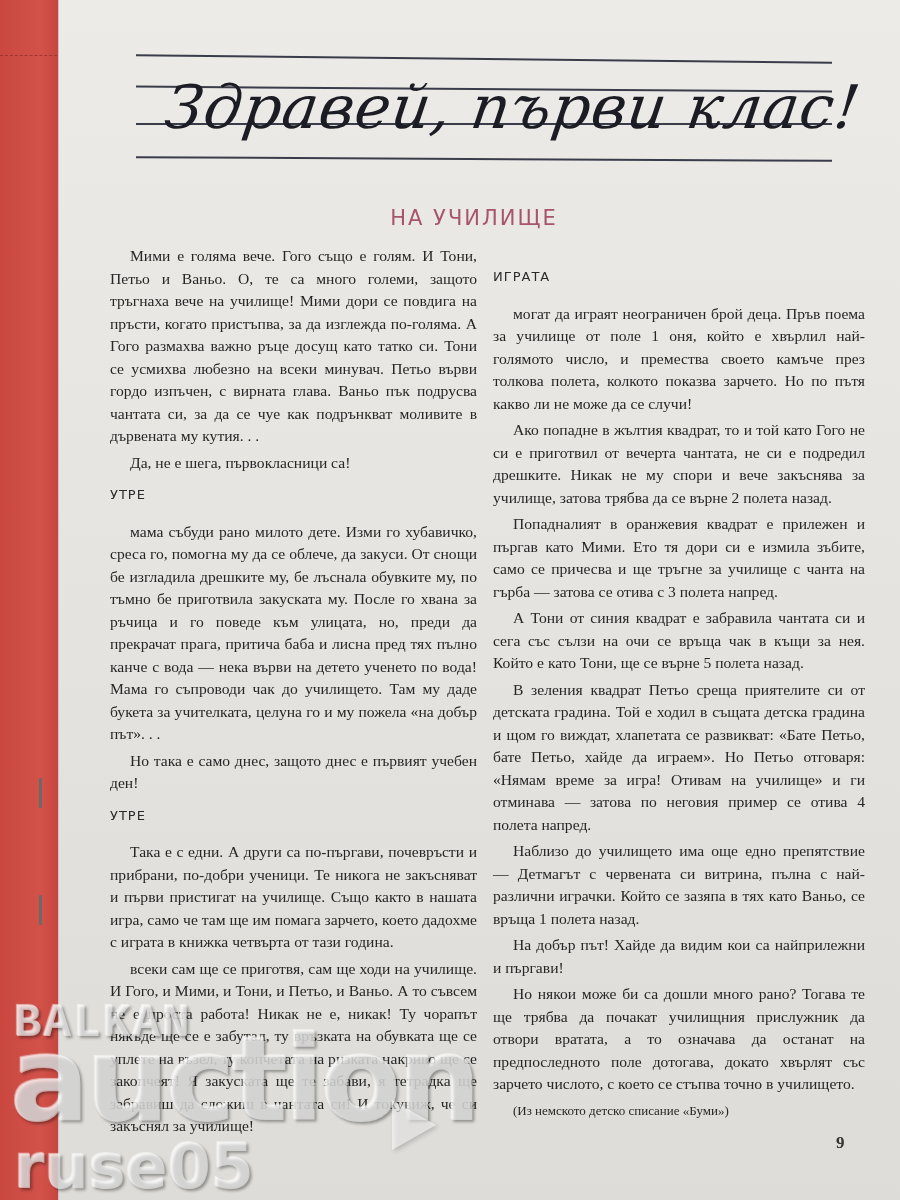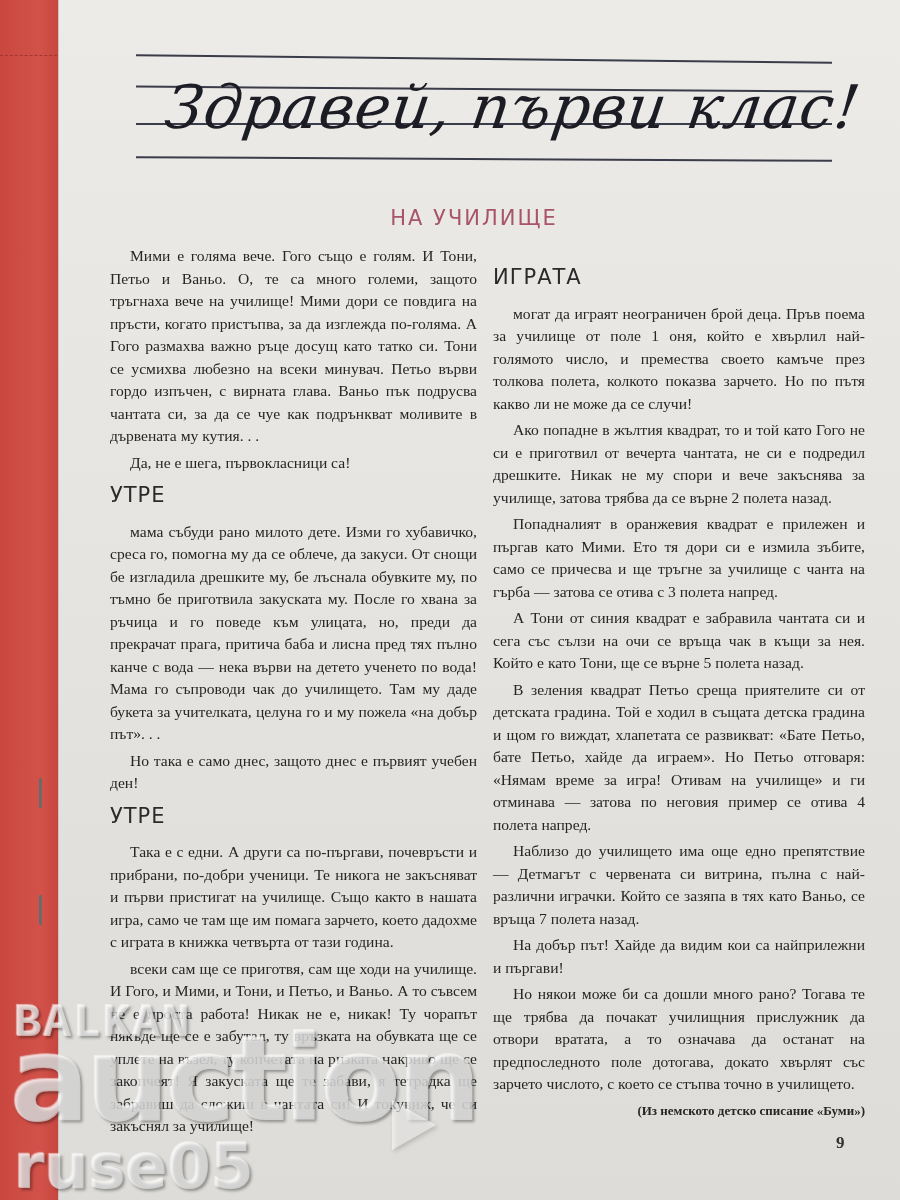--- a/index.html
+++ b/index.html
@@ -43,25 +43,25 @@
   .col {
     position:absolute; font-size:15.6px; line-height:22.5px; color:#262626;
     text-align:justify;
     margin-top:12px;
   }
   .col-left { left:110px; top:233px; width:367px; }
   .col-right { left:493px; top:254px; width:372px; }
   .col p { margin:0 0 4px 0; text-indent:20px; }
   .col h3 {
     font-family:"DejaVu Sans", sans-serif; font-weight:normal;
-    font-size:21px; letter-spacing:1px; margin:10px 0 14px 0; color:#2a2a2a;
+    font-size:13px; letter-spacing:1px; margin:10px 0 14px 0; color:#2a2a2a;
   }
   .col-right h3 { margin-top:0; }
   .source {
-    text-align:right; font-weight:bold; font-size:13px; margin-top:22px;
+    text-align:left; font-weight:normal; font-size:13px; margin-top:22px;
     text-indent:0;
   }
   .pagenum {
     position:absolute; left:836px; top:1133px; font-size:17px; font-weight:bold; color:#333;
   }
   .watermark {
     position:absolute; font-family:"DejaVu Sans", sans-serif; font-weight:bold;
     color:rgba(255,255,255,0.55);
     text-shadow:2px 2px 3px rgba(0,0,0,0.35), -1px -1px 1px rgba(255,255,255,0.6);
     pointer-events:none;
@@ -111,21 +111,21 @@
   <p>всеки сам ще се приготвя, сам ще ходи на училище. И Гого, и Мими, и Тони, и Петьо, и Ваньо. А то съвсем не е проста работа! Никак не е, никак! Ту чорапът някъде ще се е забутал, ту връзката на обувката ще се уплете на възел, ту копчетата на ризката накриво ще се закопчеят! Я закуската ще те забави, я тетрадка ще забравиш да сложиш в чантата си! И токувиж, че си закъснял за училище!</p>
 </div>
 
 <div class="col col-right">
   <h3>ИГРАТА</h3>
   <p>могат да играят неограничен брой деца. Пръв поема за училище от поле 1 оня, който е хвърлил най-голямото число, и премества своето камъче през толкова полета, колкото показва зарчето. Но по пътя какво ли не може да се случи!</p>
   <p>Ако попадне в жълтия квадрат, то и той като Гого не си е приготвил от вечерта чантата, не си е подредил дрешките. Никак не му спори и вече закъснява за училище, затова трябва да се върне 2 полета назад.</p>
   <p>Попадналият в оранжевия квадрат е прилежен и пъргав като Мими. Ето тя дори си е измила зъбите, само се причесва и ще тръгне за училище с чанта на гърба — затова се отива с 3 полета напред.</p>
   <p>А Тони от синия квадрат е забравила чантата си и сега със сълзи на очи се връща чак в къщи за нея. Който е като Тони, ще се върне 5 полета назад.</p>
   <p>В зеления квадрат Петьо среща приятелите си от детската градина. Той е ходил в същата детска градина и щом го виждат, хлапетата се развикват: «Бате Петьо, бате Петьо, хайде да играем». Но Петьо отговаря: «Нямам време за игра! Отивам на училище» и ги отминава — затова по неговия пример се отива 4 полета напред.</p>
-  <p>Наблизо до училището има още едно препятствие — Детмагът с червената си витрина, пълна с най-различни играчки. Който се зазяпа в тях като Ваньо, се връща 7 полета назад.</p>
+  <p>Наблизо до училището има още едно препятствие — Детмагът с червената си витрина, пълна с най-различни играчки. Който се зазяпа в тях като Ваньо, се връща 1 полета назад.</p>
   <p>На добър път! Хайде да видим кои са найприлежни и пъргави!</p>
   <p>Но някои може би са дошли много рано? Тогава те ще трябва да почакат училищния прислужник да отвори вратата, а то означава да останат на предпоследното поле дотогава, докато хвърлят със зарчето числото, с което се стъпва точно в училището.</p>
   <p class="source">(Из немското детско списание «Буми»)</p>
 </div>
 
 <div class="pagenum">9</div>
 
 <div class="watermark wm1">BALKAN</div>
 <div class="watermark wm2">auction</div>
 <div class="watermark wm3">ruse05</div>

